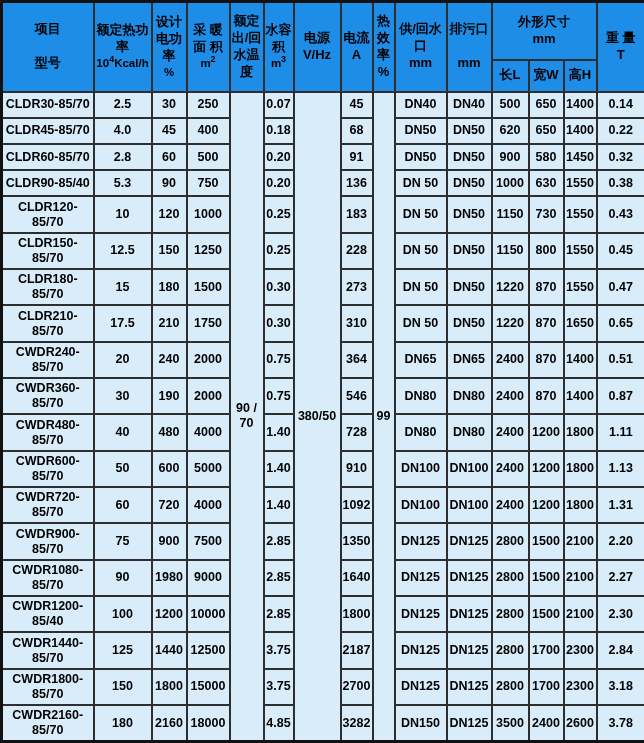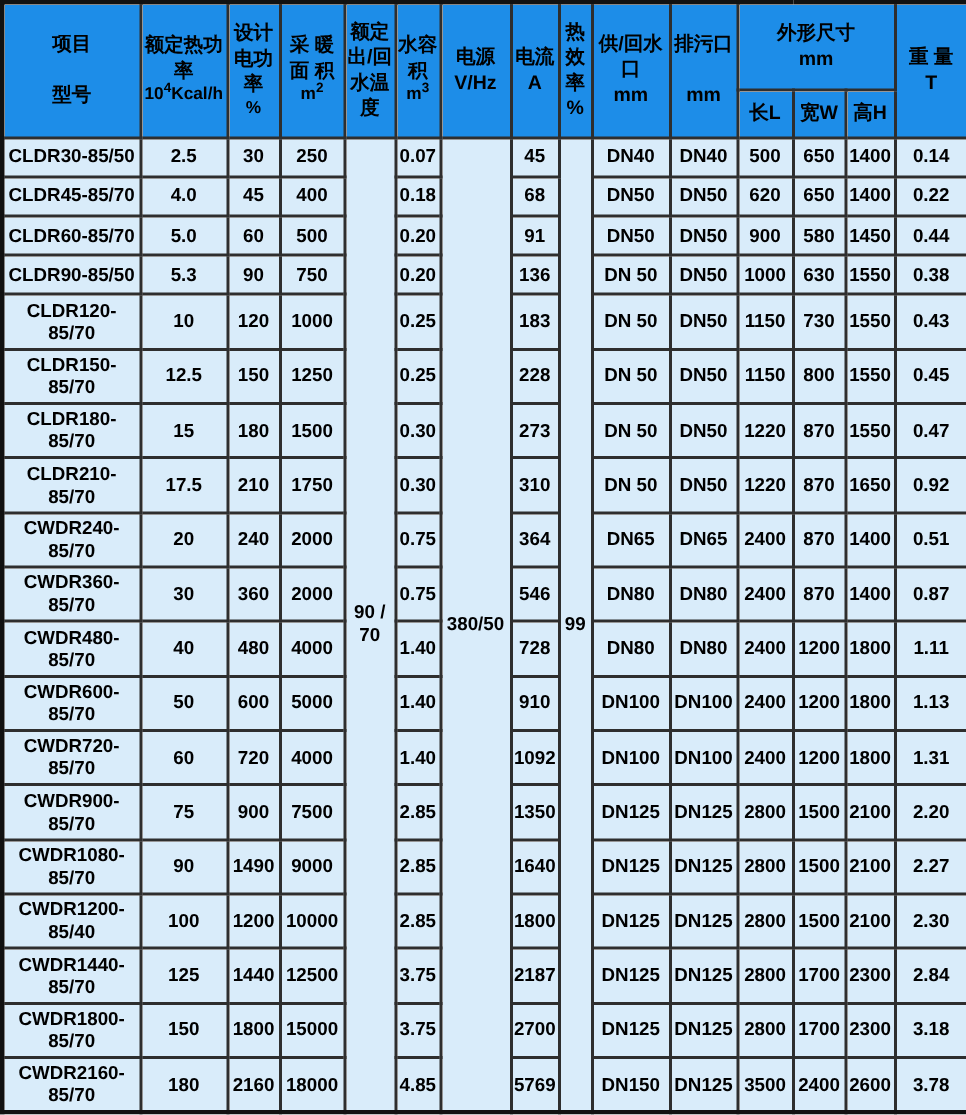--- a/index.html
+++ b/index.html
@@ -112,21 +112,21 @@
 T</th>
       </tr>
       <tr class="hdr-sub">
         <th>长L</th>
         <th>宽W</th>
         <th>高H</th>
       </tr>
     </thead>
     <tbody id="tbody">
         <tr class="row-short">
-    <td class="pre">CLDR30-85/50</td>
+    <td class="pre">CLDR30-85/70</td>
     <td>2.5</td>
     <td>30</td>
     <td>250</td>
     <td class="pre" rowspan="19">90 /
 70</td>
     <td>0.07</td>
     <td rowspan="19">380/50</td>
     <td>45</td>
     <td rowspan="19">99</td>
     <td>DN40</td>
@@ -148,37 +148,37 @@
 
     <td>DN50</td>
     <td>DN50</td>
     <td>620</td>
     <td>650</td>
     <td>1400</td>
     <td>0.22</td>
   </tr>
         <tr class="row-short">
     <td class="pre">CLDR60-85/70</td>
-    <td>5.0</td>
+    <td>2.8</td>
     <td>60</td>
     <td>500</td>
 
     <td>0.20</td>
 
     <td>91</td>
 
     <td>DN50</td>
     <td>DN50</td>
     <td>900</td>
     <td>580</td>
     <td>1450</td>
-    <td>0.44</td>
+    <td>0.32</td>
   </tr>
         <tr class="row-short">
-    <td class="pre">CLDR90-85/50</td>
+    <td class="pre">CLDR90-85/40</td>
     <td>5.3</td>
     <td>90</td>
     <td>750</td>
 
     <td>0.20</td>
 
     <td>136</td>
 
     <td>DN 50</td>
     <td>DN50</td>
@@ -250,21 +250,21 @@
 
     <td>0.30</td>
 
     <td>310</td>
 
     <td>DN 50</td>
     <td>DN50</td>
     <td>1220</td>
     <td>870</td>
     <td>1650</td>
-    <td>0.92</td>
+    <td>0.65</td>
   </tr>
         <tr class="row-tall">
     <td class="pre">CWDR240-
 85/70</td>
     <td>20</td>
     <td>240</td>
     <td>2000</td>
 
     <td>0.75</td>
 
@@ -274,21 +274,21 @@
     <td>DN65</td>
     <td>2400</td>
     <td>870</td>
     <td>1400</td>
     <td>0.51</td>
   </tr>
         <tr class="row-tall">
     <td class="pre">CWDR360-
 85/70</td>
     <td>30</td>
-    <td>360</td>
+    <td>190</td>
     <td>2000</td>
 
     <td>0.75</td>
 
     <td>546</td>
 
     <td>DN80</td>
     <td>DN80</td>
     <td>2400</td>
     <td>870</td>
@@ -364,21 +364,21 @@
     <td>DN125</td>
     <td>2800</td>
     <td>1500</td>
     <td>2100</td>
     <td>2.20</td>
   </tr>
         <tr class="row-tall">
     <td class="pre">CWDR1080-
 85/70</td>
     <td>90</td>
-    <td>1490</td>
+    <td>1980</td>
     <td>9000</td>
 
     <td>2.85</td>
 
     <td>1640</td>
 
     <td>DN125</td>
     <td>DN125</td>
     <td>2800</td>
     <td>1500</td>
@@ -441,21 +441,21 @@
   </tr>
         <tr class="row-tall">
     <td class="pre">CWDR2160-
 85/70</td>
     <td>180</td>
     <td>2160</td>
     <td>18000</td>
 
     <td>4.85</td>
 
-    <td>5769</td>
+    <td>3282</td>
 
     <td>DN150</td>
     <td>DN125</td>
     <td>3500</td>
     <td>2400</td>
     <td>2600</td>
     <td>3.78</td>
   </tr>
       </tbody>
   </table>

